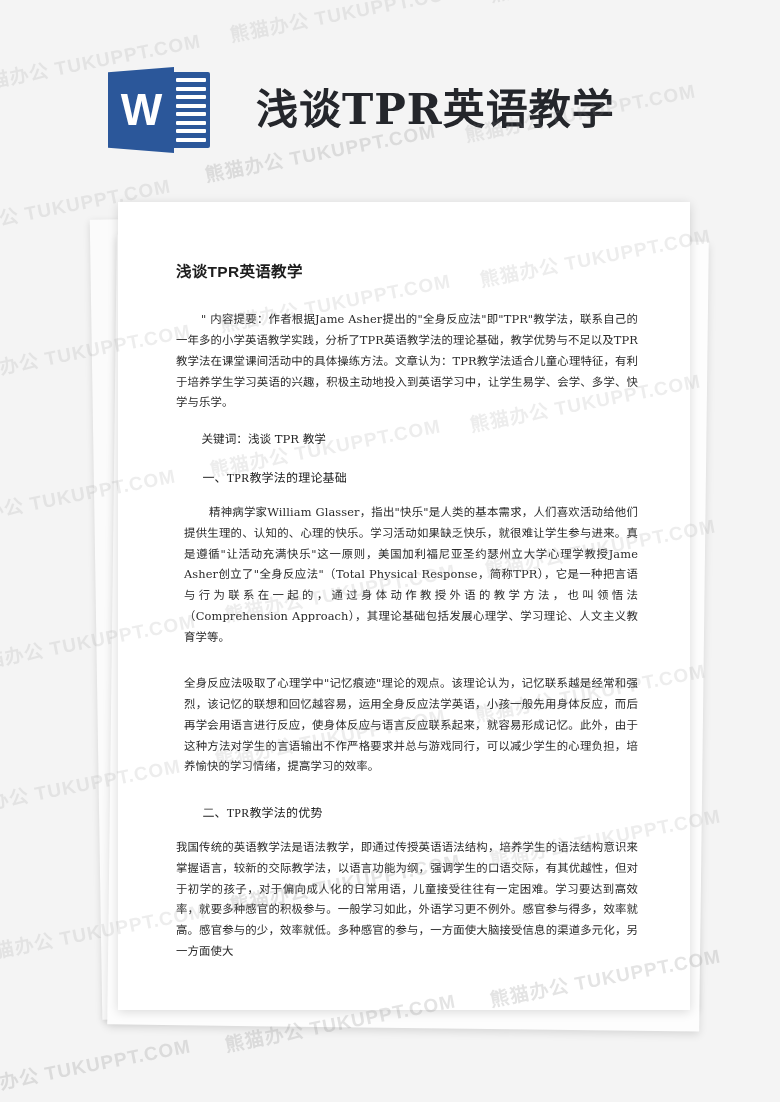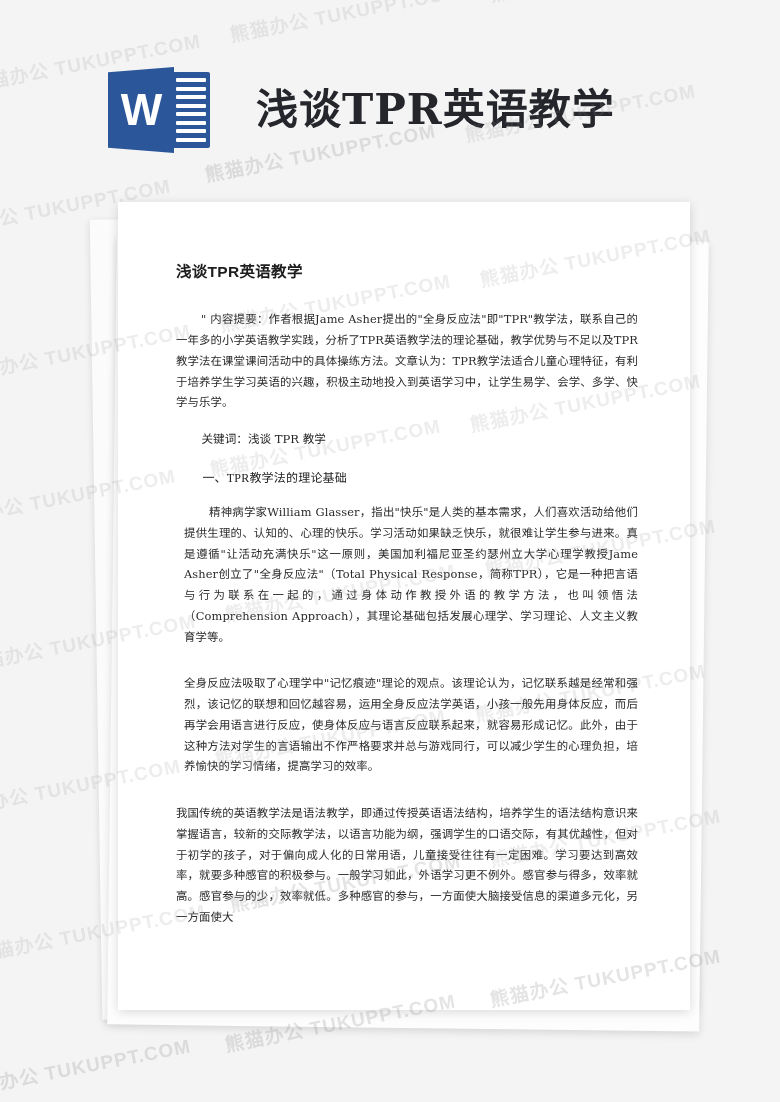--- a/index.html
+++ b/index.html
@@ -250,17 +250,18 @@
     <p class="doc-p indent">" 内容提要：作者根据Jame Asher提出的"全身反应法"即"TPR"教学法，联系自己的一年多的小学英语教学实践，分析了TPR英语教学法的理论基础，教学优势与不足以及TPR教学法在课堂课间活动中的具体操练方法。文章认为：TPR教学法适合儿童心理特征，有利于培养学生学习英语的兴趣，积极主动地投入到英语学习中，让学生易学、会学、多学、快学与乐学。</p>
 
     <p class="kw">关键词：浅谈 TPR 教学</p>
 
     <p class="doc-h2">一、TPR教学法的理论基础</p>
 
     <p class="doc-p indent gap-lg">精神病学家William Glasser，指出"快乐"是人类的基本需求，人们喜欢活动给他们提供生理的、认知的、心理的快乐。学习活动如果缺乏快乐，就很难让学生参与进来。真是遵循"让活动充满快乐"这一原则，美国加利福尼亚圣约瑟州立大学心理学教授Jame Asher创立了"全身反应法"（Total Physical Response，简称TPR），它是一种把言语与行为联系在一起的，通过身体动作教授外语的教学方法，也叫领悟法（Comprehension Approach），其理论基础包括发展心理学、学习理论、人文主义教育学等。</p>
 
     <p class="doc-p gap-lg">全身反应法吸取了心理学中"记忆痕迹"理论的观点。该理论认为，记忆联系越是经常和强烈，该记忆的联想和回忆越容易，运用全身反应法学英语，小孩一般先用身体反应，而后再学会用语言进行反应，使身体反应与语言反应联系起来，就容易形成记忆。此外，由于这种方法对学生的言语输出不作严格要求并总与游戏同行，可以减少学生的心理负担，培养愉快的学习情绪，提高学习的效率。</p>
 
+    <p class="doc-h2">二、TPR教学法的优势</p>
 
     <p class="doc-p">我国传统的英语教学法是语法教学，即通过传授英语语法结构，培养学生的语法结构意识来掌握语言，较新的交际教学法，以语言功能为纲，强调学生的口语交际，有其优越性，但对于初学的孩子，对于偏向成人化的日常用语，儿童接受往往有一定困难。学习要达到高效率，就要多种感官的积极参与。一般学习如此，外语学习更不例外。感官参与得多，效率就高。感官参与的少，效率就低。多种感官的参与，一方面使大脑接受信息的渠道多元化，另一方面使大</p>
 
   </div>
 </div>
 
 </body></html>

